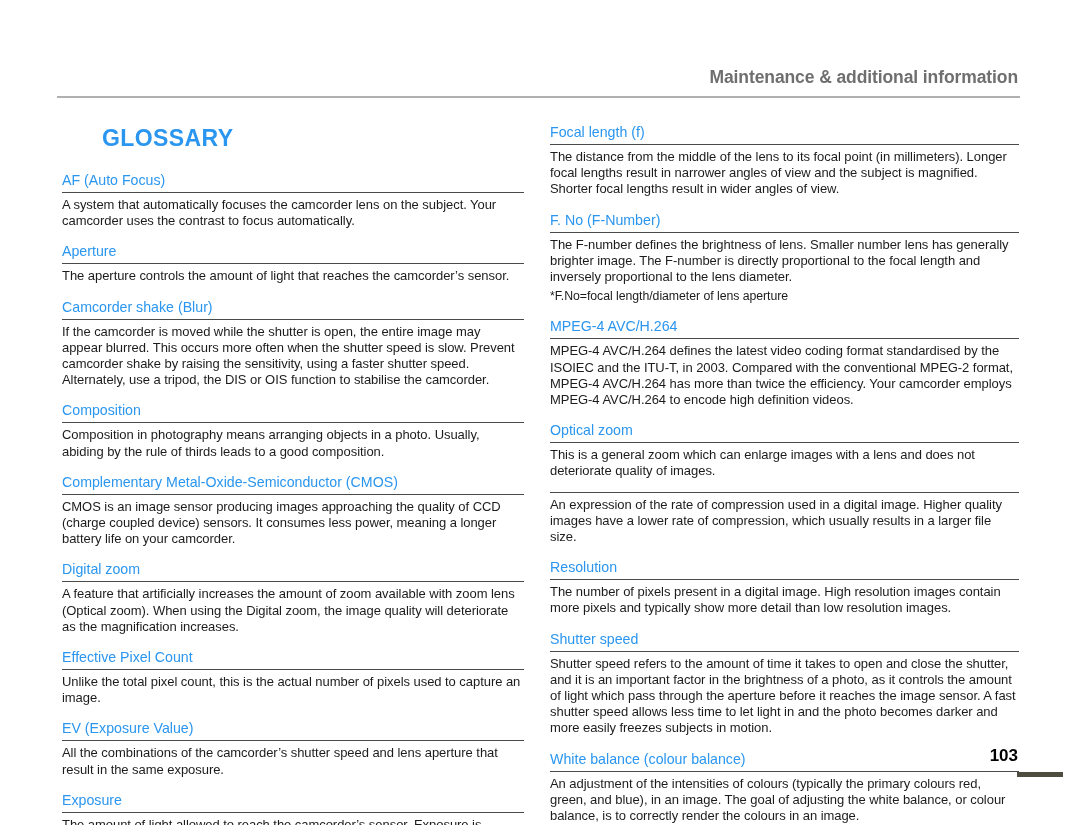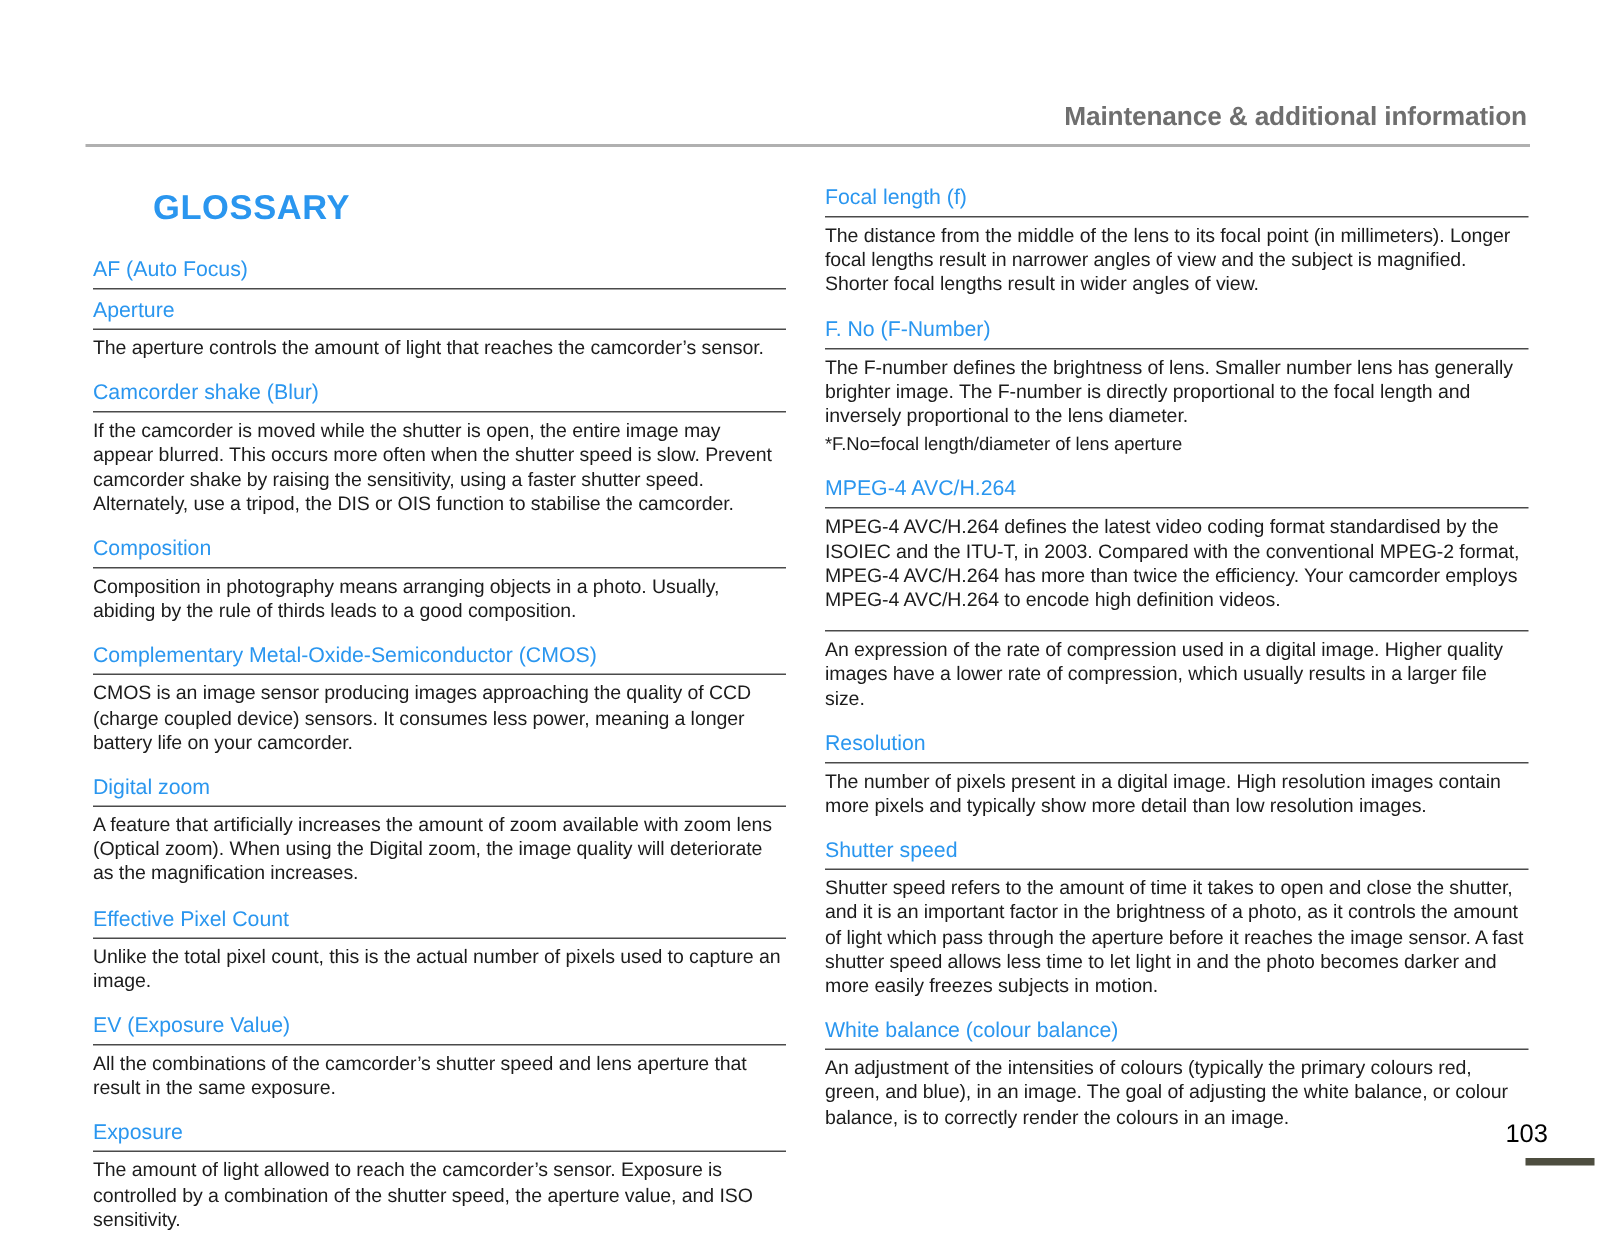--- a/index.html
+++ b/index.html
@@ -103,24 +103,24 @@
     margin-top: -9px;
     margin-bottom: 12px;
   }
 
   
   .entry + .entry .entry-term { margin-top: 2px; }
 
   
   .page-number {
     position: absolute;
-    right: 48px;
+    right: 62px;
     top: 746px;
     font-size: 17px;
-    font-weight: normal;
+    font-weight: bold;
     color: #000000;
     text-align: right;
     line-height: 20px;
     width: 60px;
   }
   .page-number-bar {
     position: absolute;
     right: 17px;
     top: 772px;
     width: 46px;
@@ -137,20 +137,21 @@
     <span class="rh-text">Maintenance &amp; additional information</span>
   </div>
   <div class="header-rule"></div>
 
   <div class="glossary-title">GLOSSARY</div>
 
   <div class="col col-left">
       <div class="entry">
         <span class="entry-term">AF (Auto Focus)</span>
         <div class="term-rule"></div>
+        <span class="entry-def">A system that automatically focuses the camcorder lens on the subject. Your camcorder uses the contrast to focus automatically.</span>
       </div>
       <div class="entry">
         <span class="entry-term">Aperture</span>
         <div class="term-rule"></div>
         <span class="entry-def">The aperture controls the amount of light that reaches the camcorder’s sensor.</span>
       </div>
       <div class="entry">
         <span class="entry-term">Camcorder shake (Blur)</span>
         <div class="term-rule"></div>
         <span class="entry-def">If the camcorder is moved while the shutter is open, the entire image may appear blurred. This occurs more often when the shutter speed is slow. Prevent camcorder shake by raising the sensitivity, using a faster shutter speed. Alternately, use a tripod, the DIS or OIS function to stabilise the camcorder.</span>
@@ -197,20 +198,25 @@
         <div class="term-rule"></div>
         <span class="entry-def">The F-number defines the brightness of lens. Smaller number lens has generally brighter image. The F-number is directly proportional to the focal length and inversely proportional to the lens diameter.</span>
         <span class="entry-note">*F.No=focal length/diameter of lens aperture</span>
       </div>
       <div class="entry">
         <span class="entry-term">MPEG-4 AVC/H.264</span>
         <div class="term-rule"></div>
         <span class="entry-def">MPEG-4 AVC/H.264 defines the latest video coding format standardised by the ISOIEC and the ITU-T, in 2003. Compared with the conventional MPEG-2 format, MPEG-4 AVC/H.264 has more than twice the efficiency. Your camcorder employs MPEG-4 AVC/H.264 to encode high definition videos.</span>
       </div>
       <div class="entry">
+        <span class="entry-term">Optical zoom</span>
+        <div class="term-rule"></div>
+        <span class="entry-def">This is a general zoom which can enlarge images with a lens and does not deteriorate quality of images.</span>
+      </div>
+      <div class="entry">
         <div class="term-rule"></div>
         <span class="entry-def">An expression of the rate of compression used in a digital image. Higher quality images have a lower rate of compression, which usually results in a larger file size.</span>
       </div>
       <div class="entry">
         <span class="entry-term">Resolution</span>
         <div class="term-rule"></div>
         <span class="entry-def">The number of pixels present in a digital image. High resolution images contain more pixels and typically show more detail than low resolution images.</span>
       </div>
       <div class="entry">
         <span class="entry-term">Shutter speed</span>

